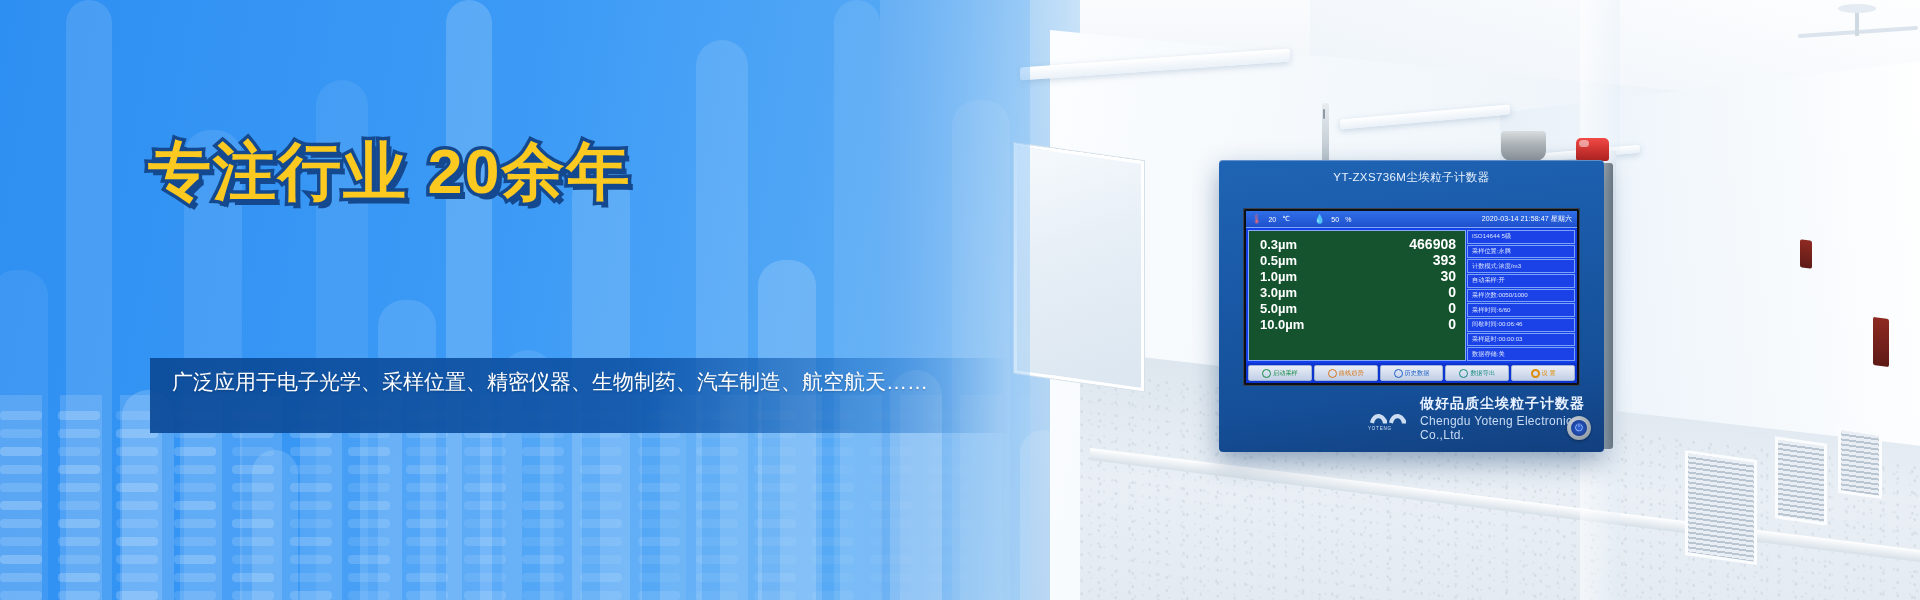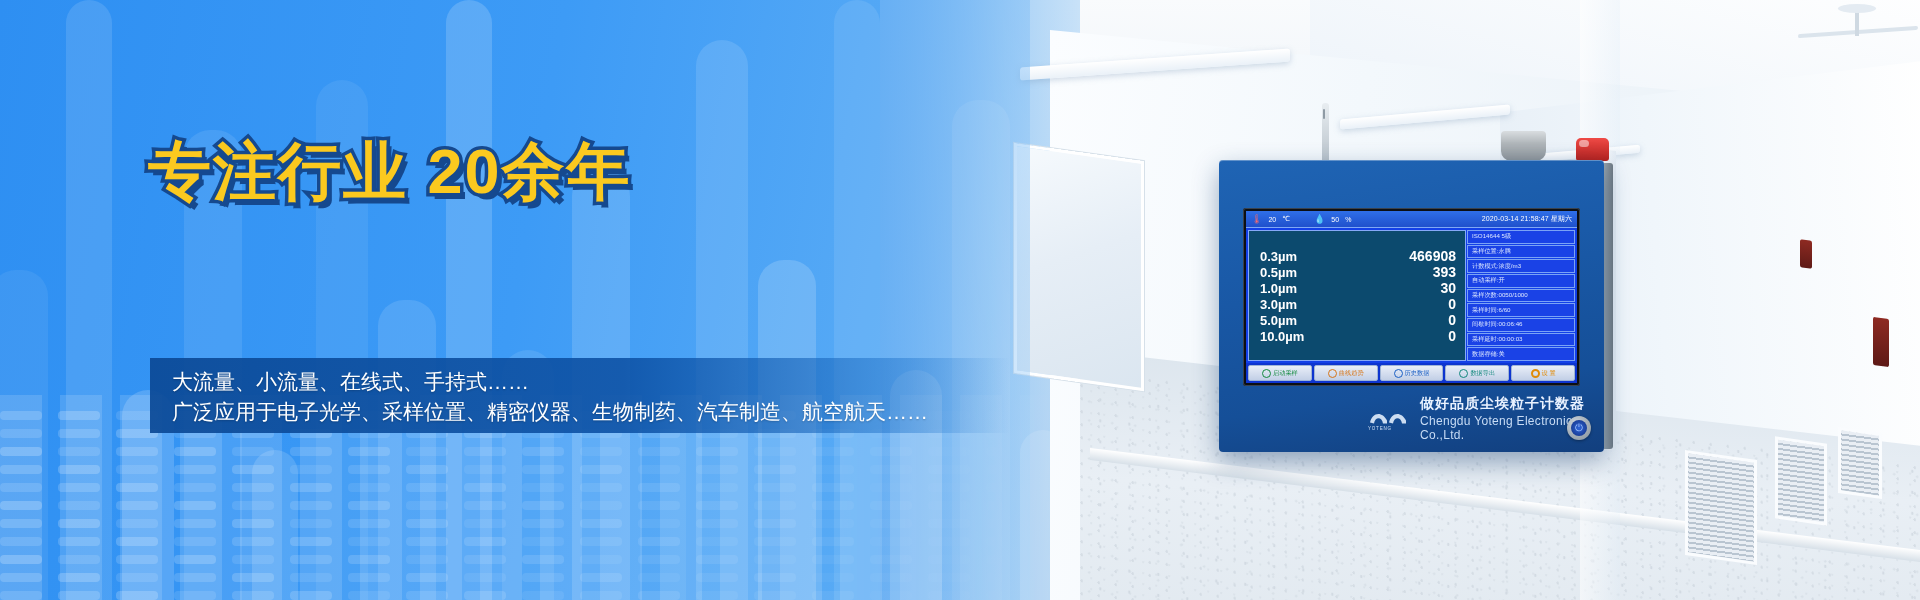--- a/index.html
+++ b/index.html
@@ -225,24 +225,24 @@
     display:flex; align-items:center; gap:6px;
     padding:0 5px; color:#ffffff; font-size:7px;
   }
   .st-ico { font-size:9px; line-height:1; }
   .st-temp-ico { color:#ff6a6a; }
   .st-hum-ico  { color:#8fd2ff; }
   .st-dt { margin-left:auto; font-size:7px; letter-spacing:.1px; }
 
   .screen-main { flex:1; display:flex; min-height:0; }
   .ch-list {
-    flex:1; background:#0c4a6e;
+    flex:1; background:#14532d;
     border:1px solid #86a8f8; margin:2px 1px 2px 2px;
     padding:5px 9px 4px 11px;
-    display:flex; flex-direction:column; justify-content:center;
+    display:flex; flex-direction:column; justify-content:flex-start;
   }
   .ch-row { display:flex; justify-content:space-between; align-items:baseline; color:#ffffff; }
   .ch-size { font-size:13px; font-weight:600; }
   .ch-val  { font-size:14px; font-weight:600; }
 
   .param-col {
     width:108px; flex:0 0 108px; margin:2px 2px 2px 0;
     display:flex; flex-direction:column; gap:1px;
   }
   .param {
@@ -557,32 +557,32 @@
       <i style="left: 870px; bottom: 180px; background: rgba(255, 255, 255, 0.043);"></i>
       <i style="left: 928px; bottom: 180px; background: rgba(255, 255, 255, 0.043);"></i>
       <i style="left: 986px; bottom: 180px; background: rgba(255, 255, 255, 0.02);"></i>
       <i style="left: 1044px; bottom: 180px; background: rgba(255, 255, 255, 0.02);"></i>
     </div>
 
   <div class="copy">
     <div class="h1">专注行业 20余年</div>
 
     <div class="capbox">
-      <div class="capline">大流量、小流量、在线式、手持式……</div>
       <div class="capline">广泛应用于电子光学、采样位置、精密仪器、生物制药、汽车制造、航空航天……</div>
     </div>
   </div>
 
   <div id="device">
     <div class="antenna"></div>
     <div class="knob"></div>
     <div class="alarm"></div>
     <div class="dev-side"></div>
 
     <div class="dev-body">
+      <div class="dev-title">YT-ZXS736M尘埃粒子计数器</div>
 
       <div class="screen-bezel">
         <div class="screen">
 
           <div class="status-bar">
             <span class="st-ico st-temp-ico">🌡</span>
             <span>20</span>
             <span>℃</span>
             <span class="st-ico st-hum-ico" style="margin-left:18px;">💧</span>
             <span>50</span>

